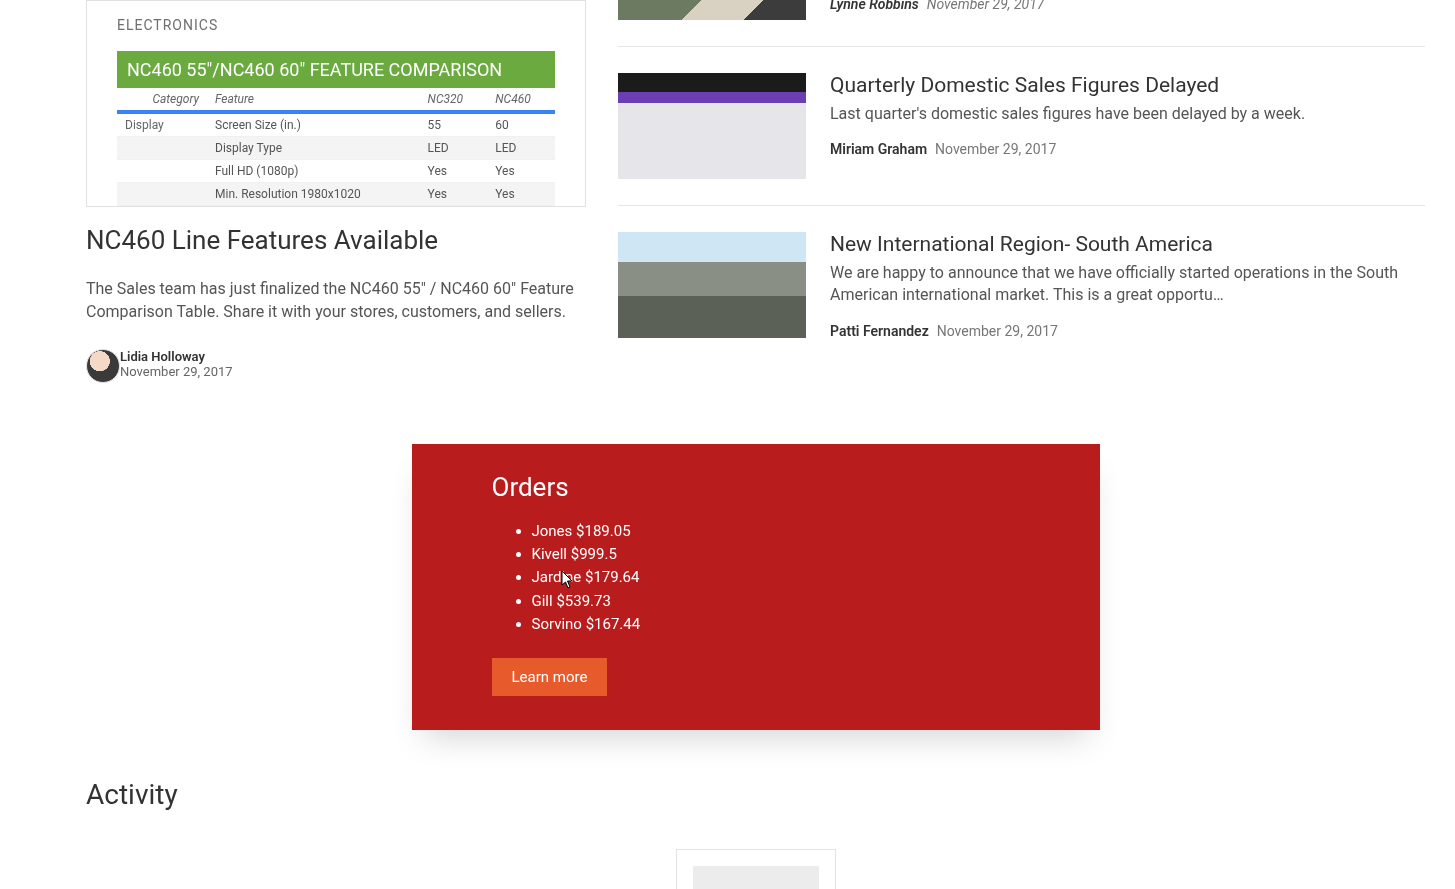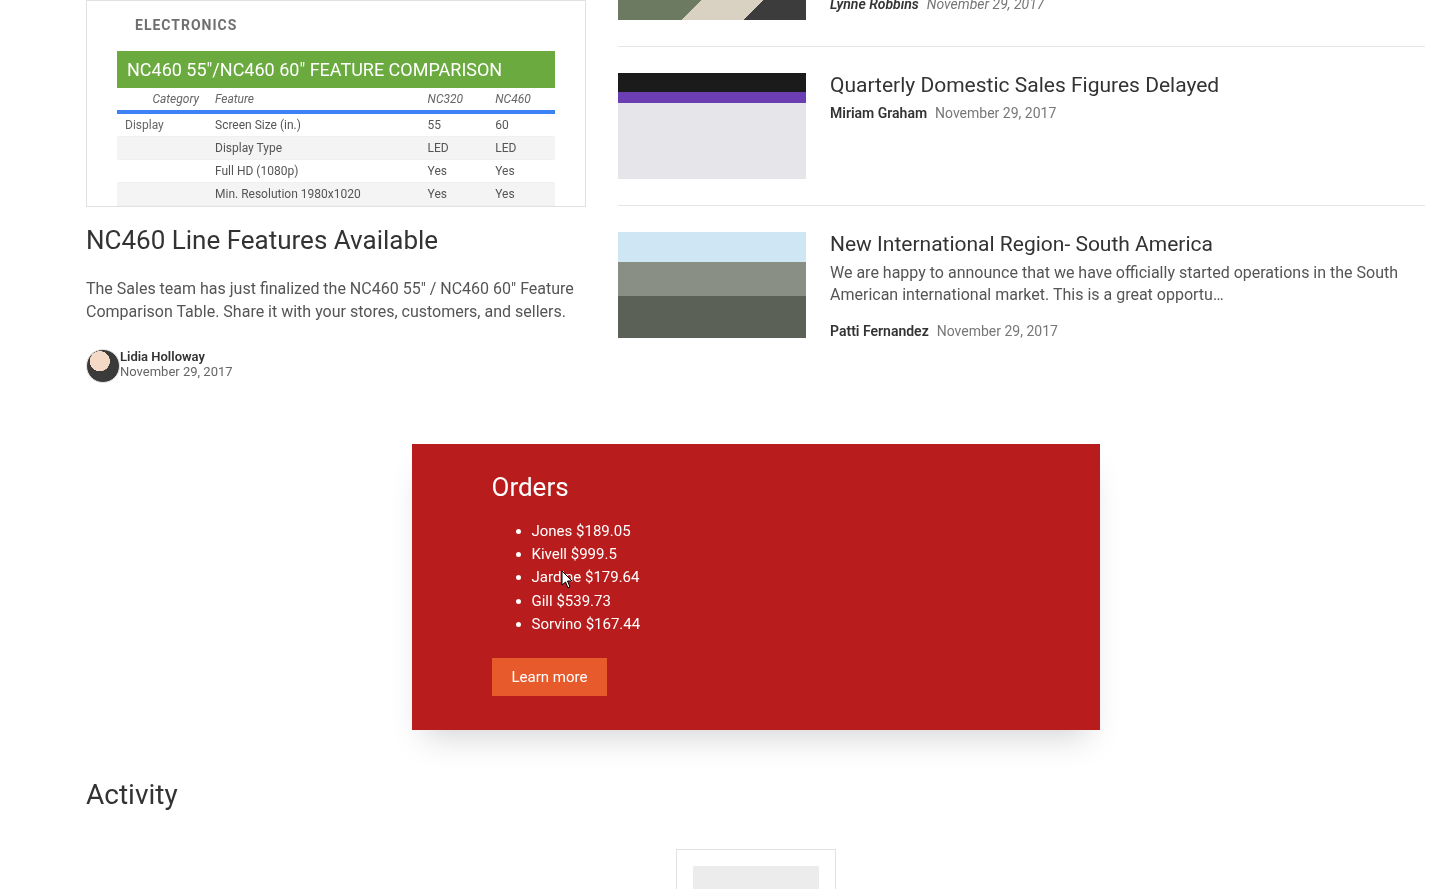--- a/index.html
+++ b/index.html
@@ -29,23 +29,22 @@
     padding: 0;
     overflow: hidden;
   }
   .feature-card-inner {
     padding: 16px 30px 0 30px;
   }
   .electronics-label {
     color: #706e6e;
     font-size: 14px;
     letter-spacing: 1px;
-    font-weight: 700;
+    font-weight: 400;
     margin-bottom: 18px;
-    margin-left: 18px;
   }
   .green-bar {
     background: #6aaa3f;
     color: #fff;
     font-size: 18px;
     font-weight: 400;
     padding: 8px 10px;
   }
   .comp-table {
     width: 100%;
@@ -281,20 +280,21 @@
             <span class="author">Lynne Robbins</span>
             <span class="date">November 29, 2017</span>
           </div>
         </div>
       </div>
 
       <div class="news-item">
         <div class="news-thumb thumb-b"></div>
         <div class="news-body">
           <h3 class="news-title">Quarterly Domestic Sales Figures Delayed</h3>
+          <p class="news-desc">Last quarter's domestic sales figures have been delayed by a week.</p>
           <div class="news-meta">
             <span class="author">Miriam Graham</span>
             <span class="date">November 29, 2017</span>
           </div>
         </div>
       </div>
 
       <div class="news-item">
         <div class="news-thumb thumb-c"></div>
         <div class="news-body">

